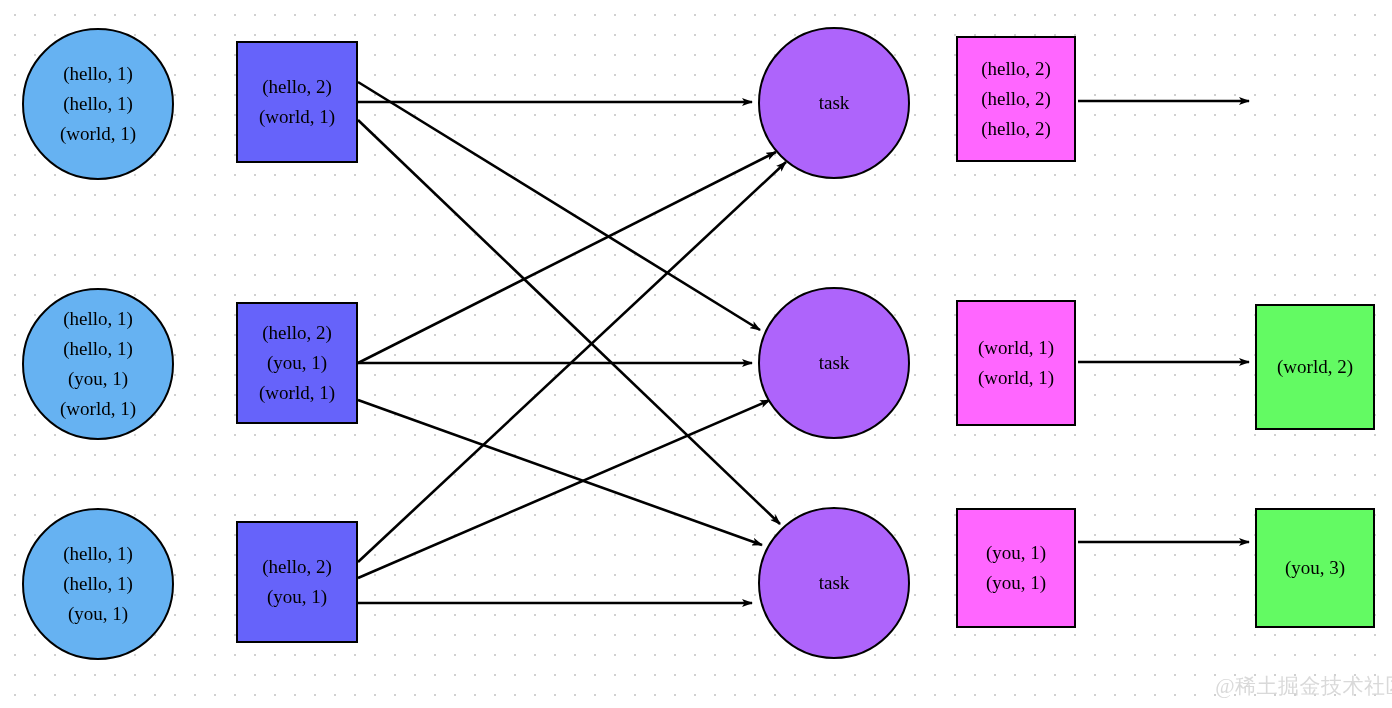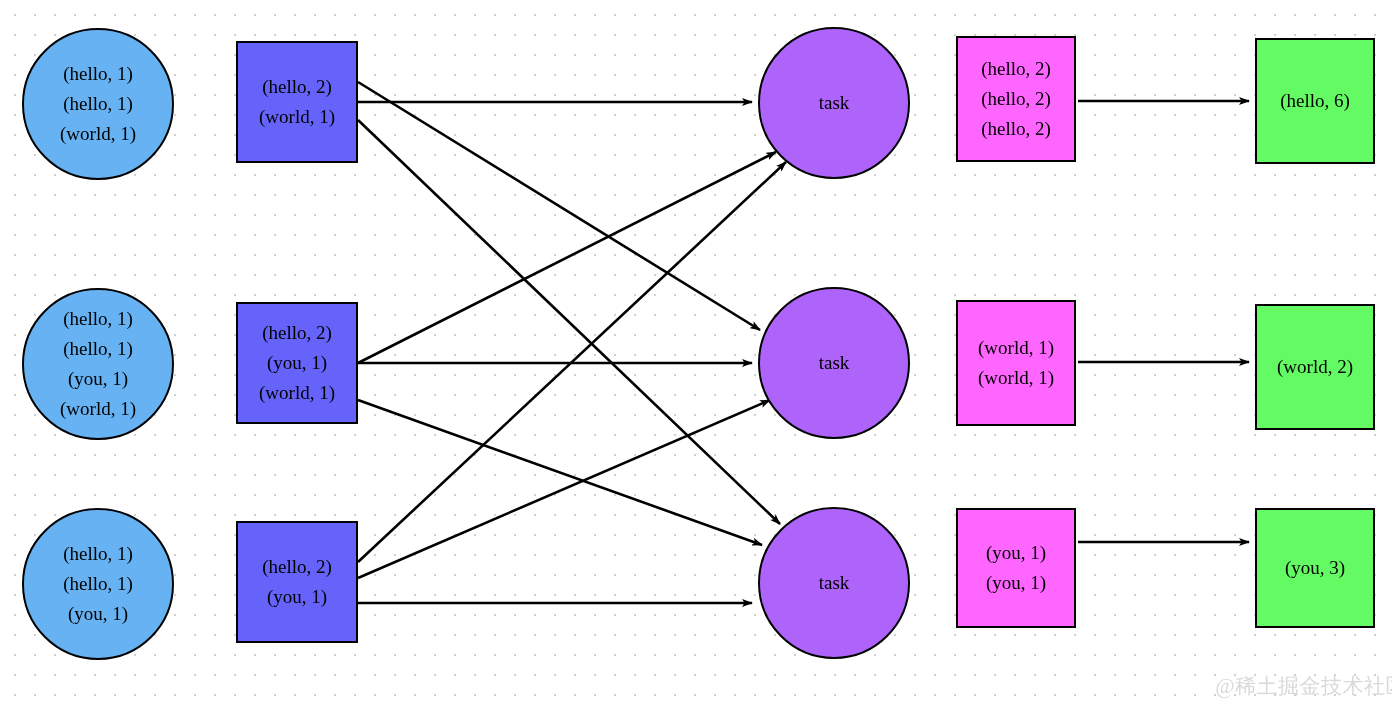--- a/index.html
+++ b/index.html
@@ -145,23 +145,20 @@
     </div>
   <div class="node box-magenta" style="left: 956px; top: 300px; width: 120px; height: 126px;">
       <span class="line">(world, 1)</span>
       <span class="line">(world, 1)</span>
     </div>
   <div class="node box-magenta" style="left: 956px; top: 508px; width: 120px; height: 120px;">
       <span class="line">(you, 1)</span>
       <span class="line">(you, 1)</span>
     </div>
 
-  <div class="node box-green" style="left: 1255px; top: 38px; width: 120px; height: 126px;">
-      <span class="line">(hello, 6)</span>
-    </div>
   <div class="node box-green" style="left: 1255px; top: 304px; width: 120px; height: 126px;">
       <span class="line">(world, 2)</span>
     </div>
   <div class="node box-green" style="left: 1255px; top: 508px; width: 120px; height: 120px;">
       <span class="line">(you, 3)</span>
     </div>
 
   <div id="watermark">@稀土掘金技术社区</div>
 </div>
 

